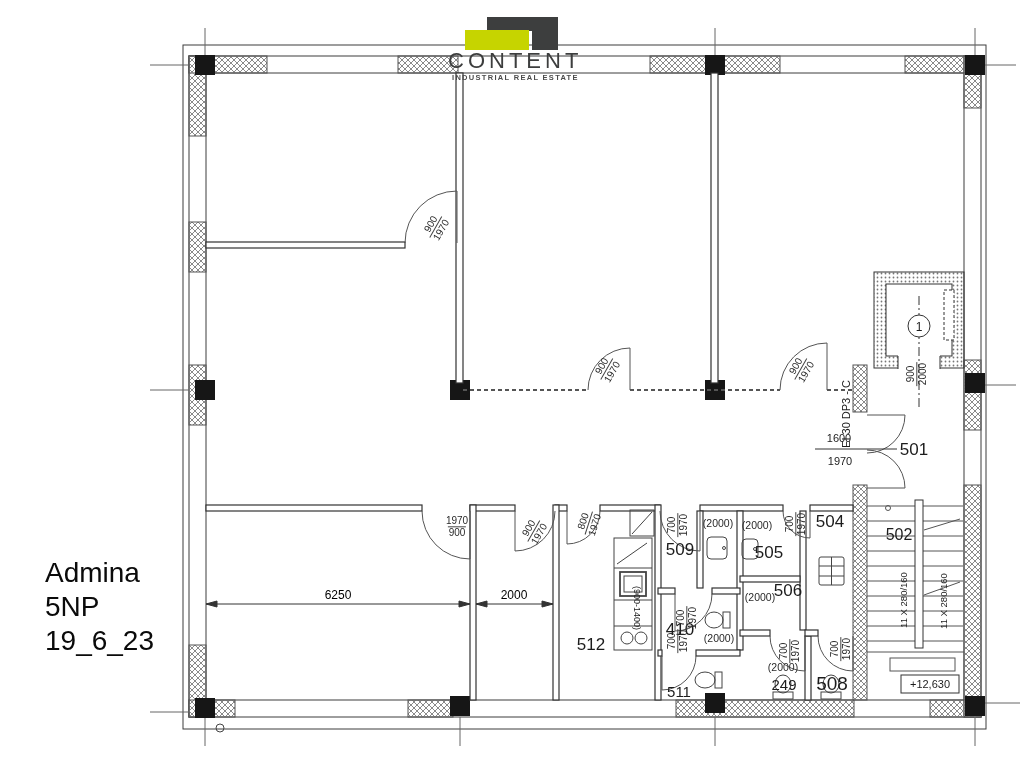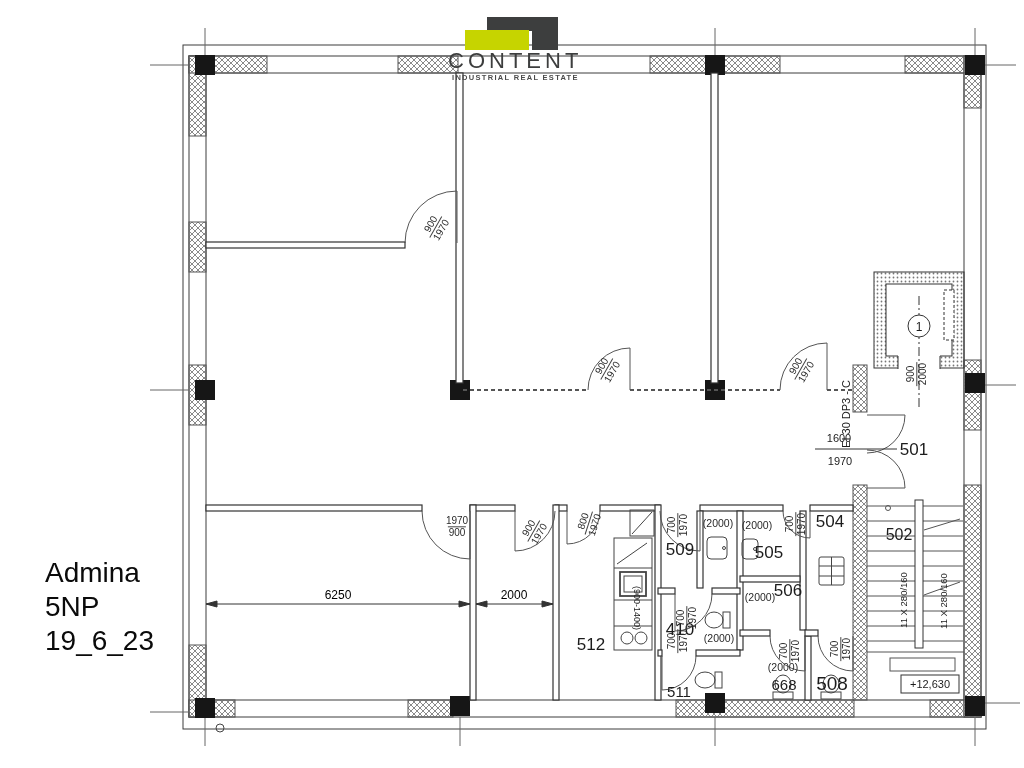--- a/index.html
+++ b/index.html
@@ -230,21 +230,21 @@
   </g>
 
   <circle cx="220" cy="728" r="4" fill="none" stroke="#444"></circle>
 </svg>
 
 <div class="t room" style="left:914px;top:450px">501</div>
 <div class="t room" style="left:899px;top:535px;font-size:16px">502</div>
 <div class="t room" style="left:830px;top:522px">504</div>
 <div class="t room" style="left:769px;top:553px">505</div>
 <div class="t room" style="left:788px;top:591px">506</div>
-<div class="t room" style="left:784px;top:684px;font-size:15px">668</div>
+<div class="t room" style="left:784px;top:684px;font-size:15px">249</div>
 <div class="t room" style="left:832px;top:684px;font-size:19px">508</div>
 <div class="t room" style="left:680px;top:550px">509</div>
 <div class="t room" style="left:680px;top:630px">410</div>
 <div class="t room" style="left:679px;top:691px;font-size:15px">511</div>
 <div class="t room" style="left:591px;top:645px">512</div>
 
 <div class="t small" style="left:718px;top:523px">(2000)</div>
 <div class="t small" style="left:757px;top:525px">(2000)</div>
 <div class="t small" style="left:760px;top:597px">(2000)</div>
 <div class="t small" style="left:719px;top:638px">(2000)</div>

